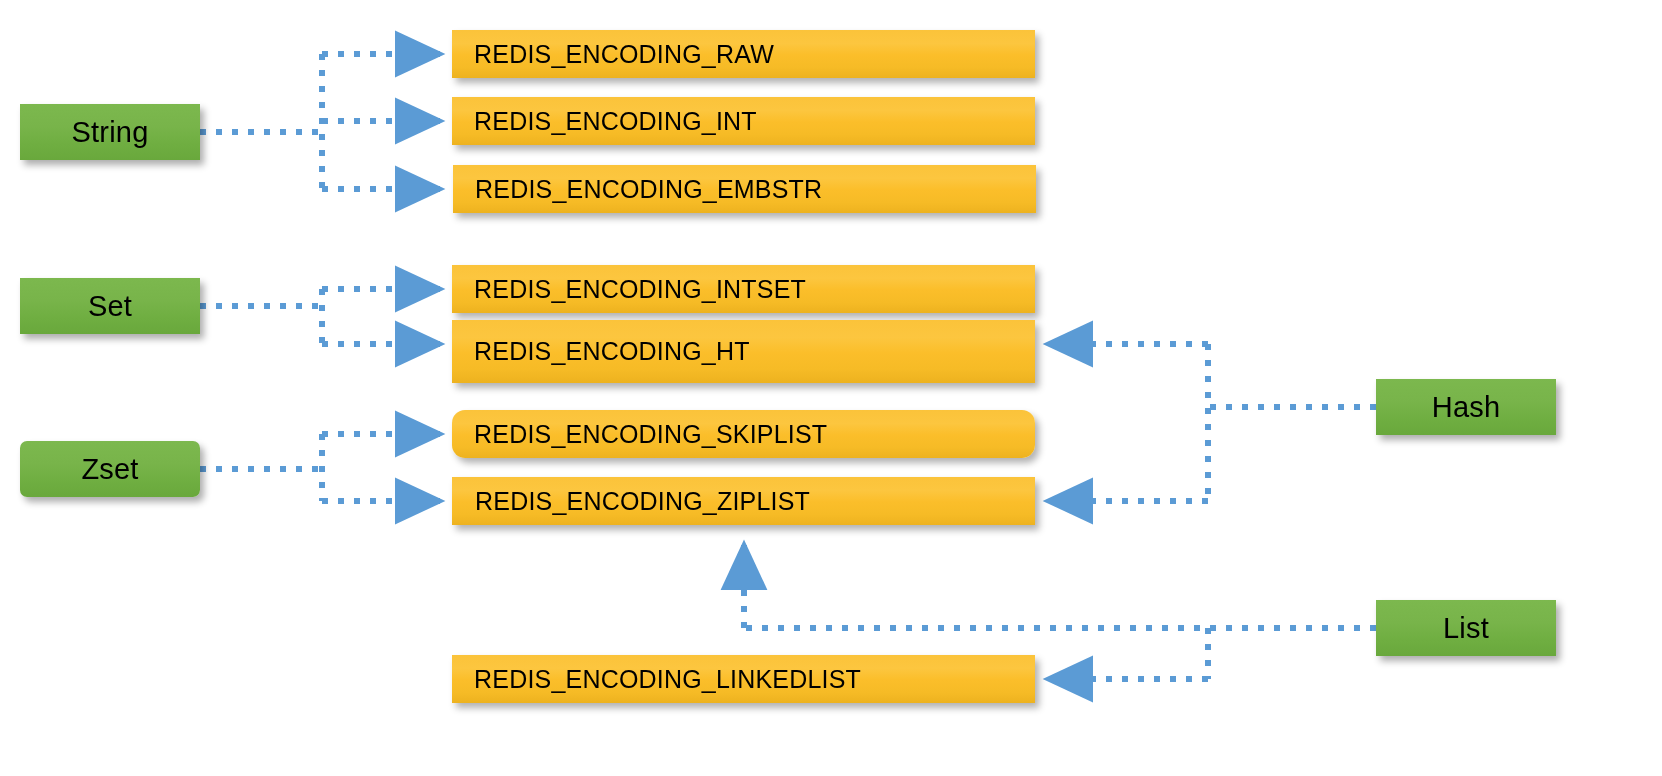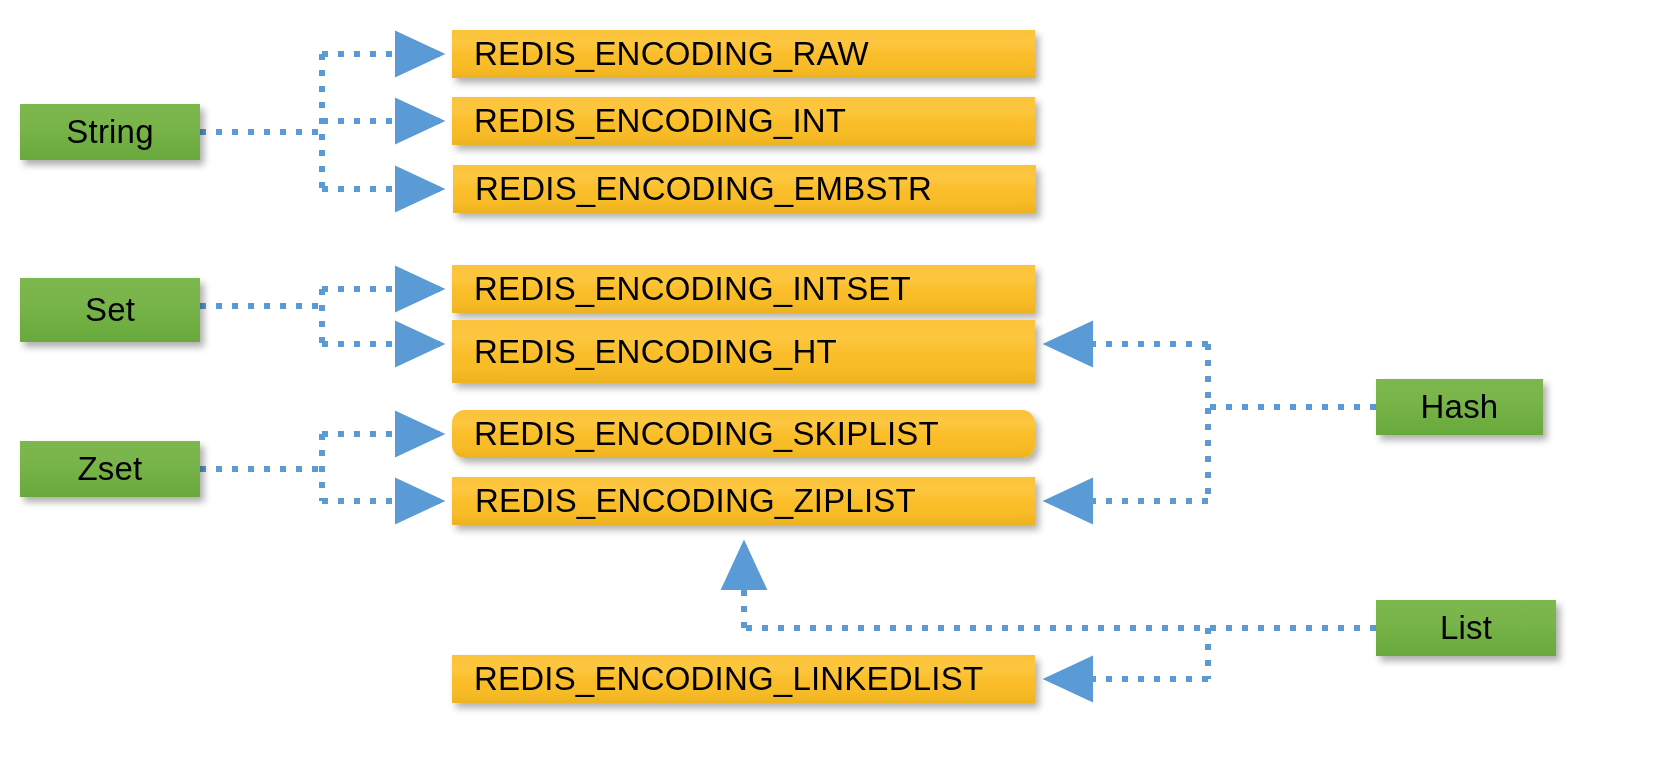--- a/index.html
+++ b/index.html
@@ -37,28 +37,28 @@
   .node-encoding {
     background: linear-gradient(to bottom,
         #fbc33a 0%,
         #fcc63f 28%,
         #fbbe2a 52%,
         #f6bb26 78%,
         #edb21f 100%);
     box-shadow: 4px 5px 7px rgba(0,0,0,0.30);
     justify-content: flex-start;
     padding-left: 22px;
-    font-size: 33px;
+    font-size: 25px;
   }
   .node-type {
     background: linear-gradient(to bottom,
         #79b martians 0%,
         #76b council 100%);
     justify-content: center;
-    font-size: 33px;
+    font-size: 29px;
     text-align: center;
   }
   .node-type {
     background: linear-gradient(to bottom,
         #7cb84e 0%,
         #78b44a 40%,
         #6fae41 72%,
         #69a83c 100%);
     box-shadow: 4px 5px 7px rgba(0,0,0,0.32);
   }
@@ -132,26 +132,26 @@
   <div class="node node-encoding" style="left:452px; top:477px; width:583px; height:48px;padding-left:23px;">
     <span>REDIS_ENCODING_ZIPLIST</span>
   </div>
   <div class="node node-encoding" style="left:452px; top:655px; width:583px; height:48px;">
     <span>REDIS_ENCODING_LINKEDLIST</span>
   </div>
 
   <div class="node node-type" style="left:20px; top:104px; width:180px; height:56px;">
     <span>String</span>
   </div>
-  <div class="node node-type" style="left:20px; top:278px; width:180px; height:64px;">
+  <div class="node node-type" style="left:20px; top:278px; width:180px; height:56px;">
     <span>Set</span>
   </div>
-  <div class="node node-type" style="left:20px; top:441px; width:180px; height:56px;">
+  <div class="node node-type" style="left:20px; top:441px; width:180px; height:56px;border-radius:7px;">
     <span>Zset</span>
   </div>
-  <div class="node node-type" style="left:1376px; top:379px; width:167px; height:56px;">
+  <div class="node node-type" style="left:1376px; top:379px; width:180px; height:56px;">
     <span>Hash</span>
   </div>
   <div class="node node-type" style="left:1376px; top:600px; width:180px; height:56px;">
     <span>List</span>
   </div>
 
 </div>
 
 </body></html>

